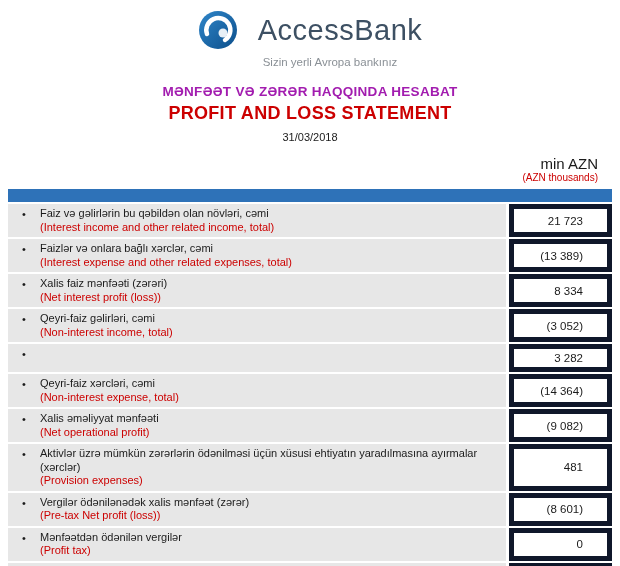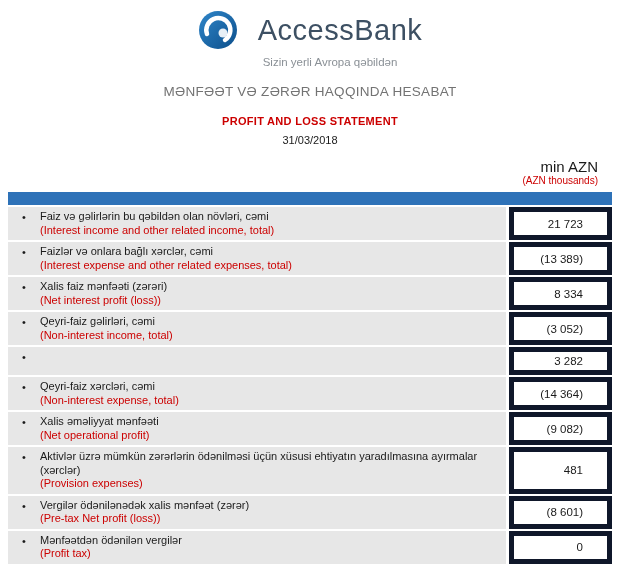--- a/index.html
+++ b/index.html
@@ -31,27 +31,27 @@
     margin-top: 2px;
     font-size: 11.5px;
     color: #8a9096;
     padding-left: 40px;
   }
 
   
   .titles { text-align: center; margin-top: 16px; }
   .title-az {
     font-size: 13.5px;
-    font-weight: normal;
-    color: #737373;
+    font-weight: bold;
+    color: #a21caf;
     letter-spacing: 0.3px;
   }
   .title-en {
-    margin-top: 16px;
-    font-size: 11px;
+    margin-top: 4px;
+    font-size: 18px;
     font-weight: bold;
     color: #cc0000;
     letter-spacing: 0.3px;
   }
   .title-date {
     margin-top: 7px;
     font-size: 11px;
     color: #1a1a1a;
   }
 
@@ -135,21 +135,21 @@
               <stop offset="1" stop-color="#0d4f8b"></stop>
             </linearGradient>
           </defs>
           <circle cx="20" cy="20" r="19" fill="url(#g1)"></circle>
           <path d="M9 24 A 12 12 0 1 1 27 30" stroke="#ffffff" stroke-width="4.5" fill="none" stroke-linecap="round"></path>
           <circle cx="25" cy="23" r="4.5" fill="#ffffff" opacity="0.9"></circle>
         </svg>
       </span>
       <span class="brand-name">AccessBank</span>
     </div>
-    <div class="brand-tagline">Sizin yerli Avropa qəbildən</div>
+    <div class="brand-tagline">Sizin yerli Avropa bankınız</div>
   </div>
 
   <div class="titles">
     <div class="title-az">MƏNFƏƏT VƏ ZƏRƏR HAQQINDA HESABAT</div>
     <div class="title-en">PROFIT AND LOSS STATEMENT</div>
     <div class="title-date">31/03/2018</div>
   </div>
 
   <div class="units">
     <div class="units-primary">min AZN</div>

